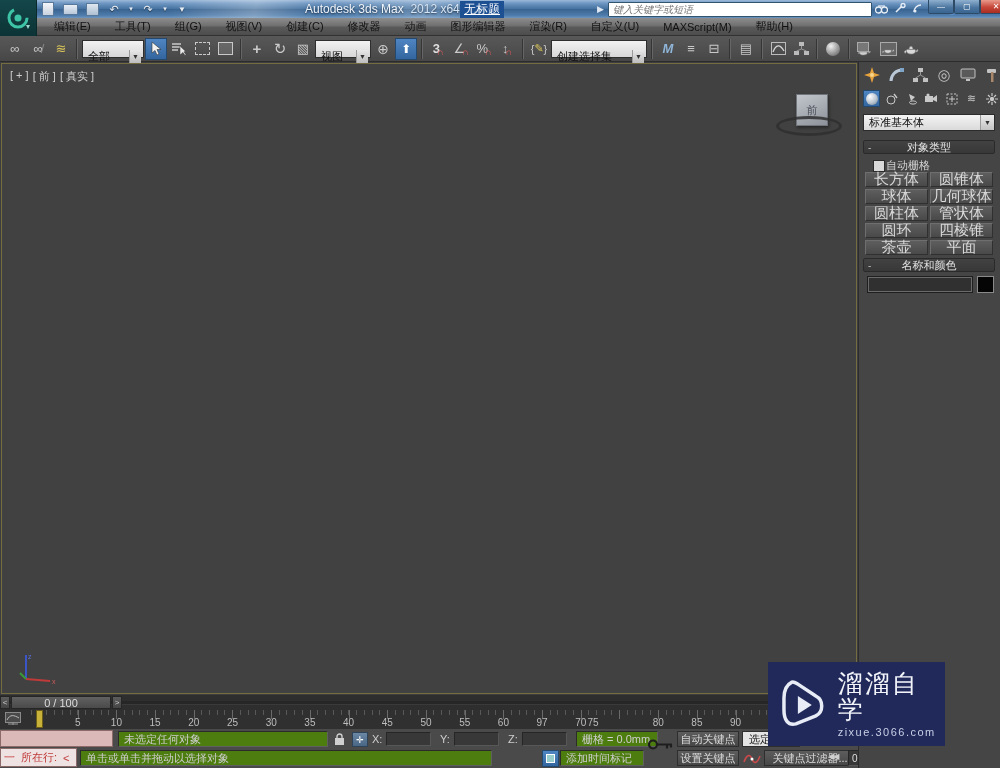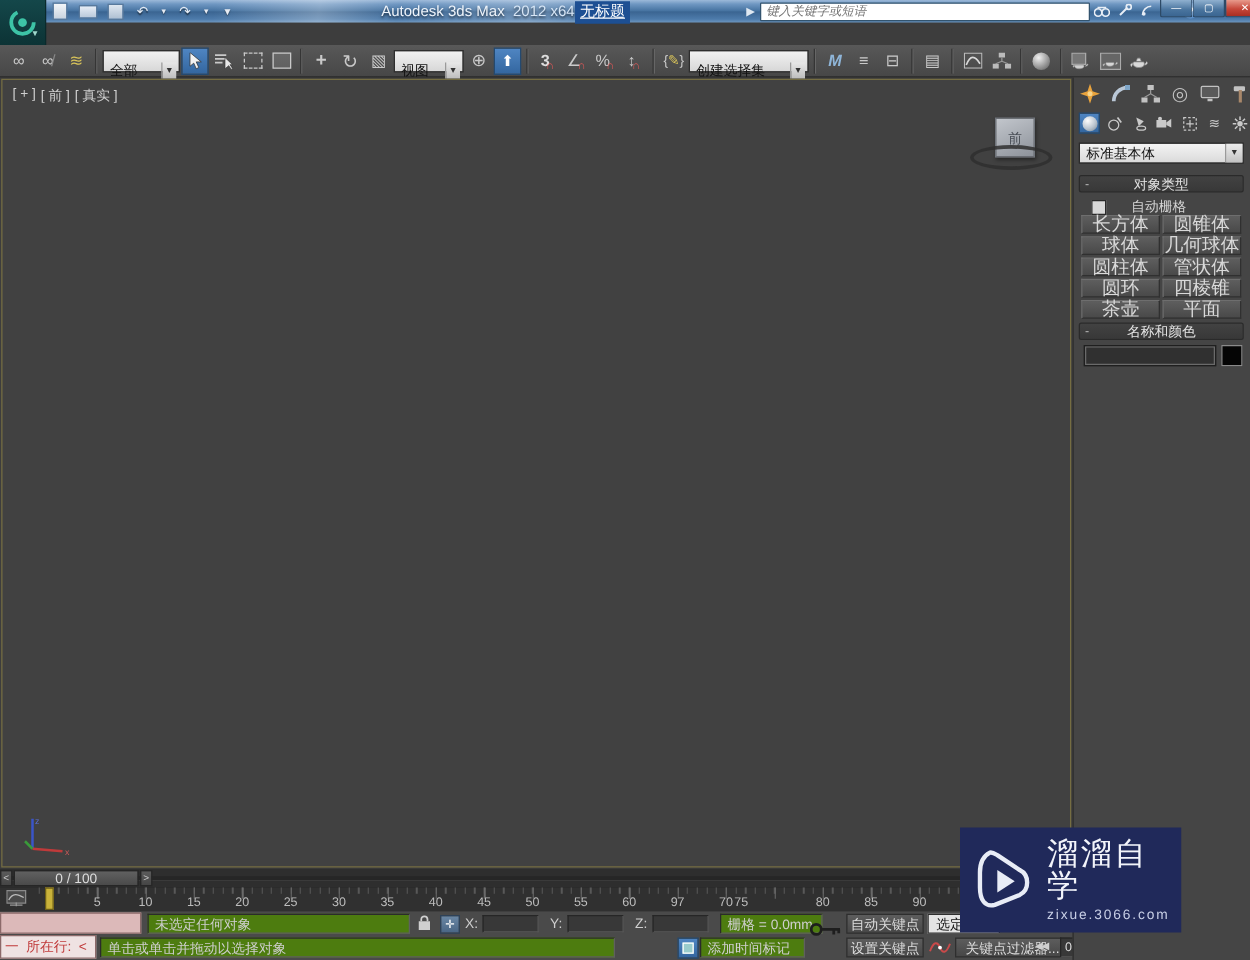--- a/index.html
+++ b/index.html
@@ -88,21 +88,21 @@
   .cp-tab{width:18px;height:18px;display:flex;align-items:center;justify-content:center;}
   #cp-sub{left:4px;top:28px;display:flex;gap:3px;align-items:center;}
   .cp-sub-i{width:17px;height:17px;display:flex;align-items:center;justify-content:center;color:#c9c9c9;font-size:11px;}
   .cp-sub-i.active{background:linear-gradient(180deg,#4f85c2,#33669f);border:1px solid #24496f;box-sizing:border-box;}
   .sphere{width:12px;height:12px;border-radius:50%;background:radial-gradient(circle at 35% 30%,#fdfdfd,#b9c4cf 55%,#71808f);}
   #cp-dropdown{left:4px;top:52px;width:132px;height:17px;background:linear-gradient(180deg,#f4f4f4,#dadada);border:1px solid #2b2b2b;color:#111;font-size:11px;display:flex;align-items:center;justify-content:space-between;padding-left:5px;box-sizing:border-box;}
   #cp-dropdown .dd{width:13px;height:15px;background:linear-gradient(180deg,#ececec,#c2c2c2);border-left:1px solid #9a9a9a;display:flex;align-items:center;justify-content:center;font-size:7px;color:#333;}
   .rollout{position:absolute;left:4px;width:132px;background:linear-gradient(180deg,#424242,#383838);border:1px solid #2a2a2a;border-radius:2px;height:14px;color:#e3e3e3;font-size:11px;display:flex;align-items:center;box-sizing:border-box;}
   .rollout .minus{position:absolute;left:4px;font-size:10px;color:#bbb;}
   .rollout .rtitle{width:100%;text-align:center;}
-  #autogrid-row{left:14px;top:96px;display:flex;align-items:center;gap:20px;color:#d4d4d4;font-size:11px;}
+  #autogrid-row{left:14px;top:96px;display:flex;align-items:center;gap:1px;color:#d4d4d4;font-size:11px;}
   #autogrid-box{width:10px;height:10px;background:#d8d8d8;border:1px solid #2a2a2a;}
   #obj-grid{left:6px;top:110px;width:128px;display:grid;grid-template-columns:1fr 1fr;gap:2px;}
   .obj-btn{height:15px;background:linear-gradient(180deg,#5e5e5e,#494949);border:1px solid #303030;border-top-color:#6e6e6e;border-left-color:#6e6e6e;color:#d9d9d9;font-size:15px;display:flex;align-items:center;justify-content:center;box-sizing:border-box;}
   #name-row{left:8px;top:214px;display:flex;align-items:center;gap:4px;}
   #name-field{width:104px;height:15px;background:#303030;border:1px solid #1f1f1f;box-shadow:inset 0 0 0 1px #6a6a6a;}
   #color-swatch{width:15px;height:15px;background:#050505;border:1px solid #8a8a8a;}
 
   
   #watermark{left:768px;top:662px;width:177px;height:84px;background:#20295a;z-index:50;display:flex;align-items:center;padding-left:10px;box-sizing:border-box;gap:8px;}
   #wm-text .brand{color:#f2f4fa;font-size:25px;letter-spacing:2px;line-height:26px;}
@@ -170,20 +170,34 @@
     <span class="sicon">☆</span>
     <span id="help-icon">?</span>
     <span class="sicon" style="width:7px;font-size:7px;">▾</span>
   </div>
   <div id="win-buttons" class="abs">
     <div class="wbtn">—</div>
     <div class="wbtn">▢</div>
     <div class="wbtn close">✕</div>
   </div>
 
+  <div id="menubar" class="abs">
+    <span class="menu-item">编辑(E)</span>
+    <span class="menu-item">工具(T)</span>
+    <span class="menu-item">组(G)</span>
+    <span class="menu-item">视图(V)</span>
+    <span class="menu-item">创建(C)</span>
+    <span class="menu-item">修改器</span>
+    <span class="menu-item">动画</span>
+    <span class="menu-item">图形编辑器</span>
+    <span class="menu-item">渲染(R)</span>
+    <span class="menu-item">自定义(U)</span>
+    <span class="menu-item">MAXScript(M)</span>
+    <span class="menu-item">帮助(H)</span>
+  </div>
 
   <div id="toolbar" class="abs">
     <span class="ti">∞</span>
     <span class="ti" style="letter-spacing:-2px;">∞<span style="color:#888;">/</span></span>
     <span class="ti" style="color:#d8c35a;">≋</span>
     <span class="tsep"></span>
     <div class="tdrop" style="width:62px;">
       <span>全部</span>
         <span class="dd">▼</span>
     </div>

